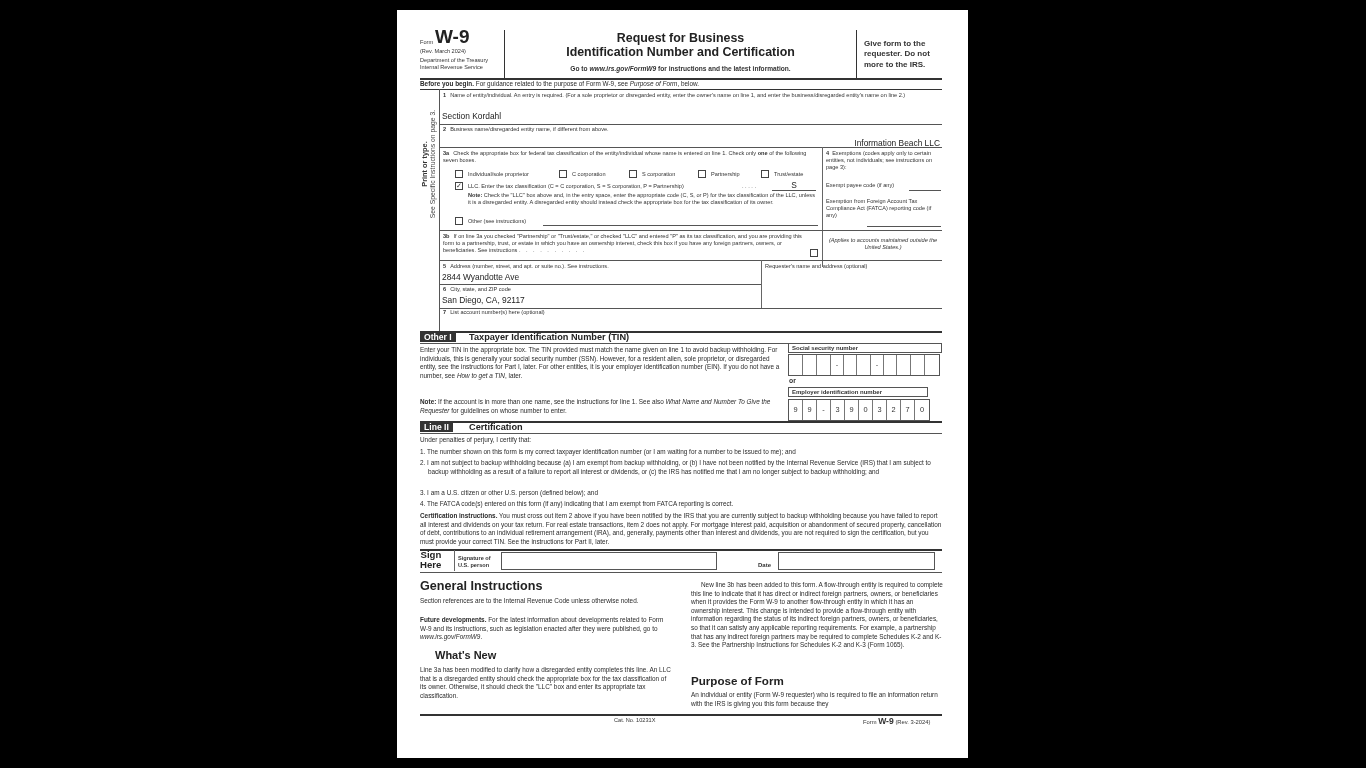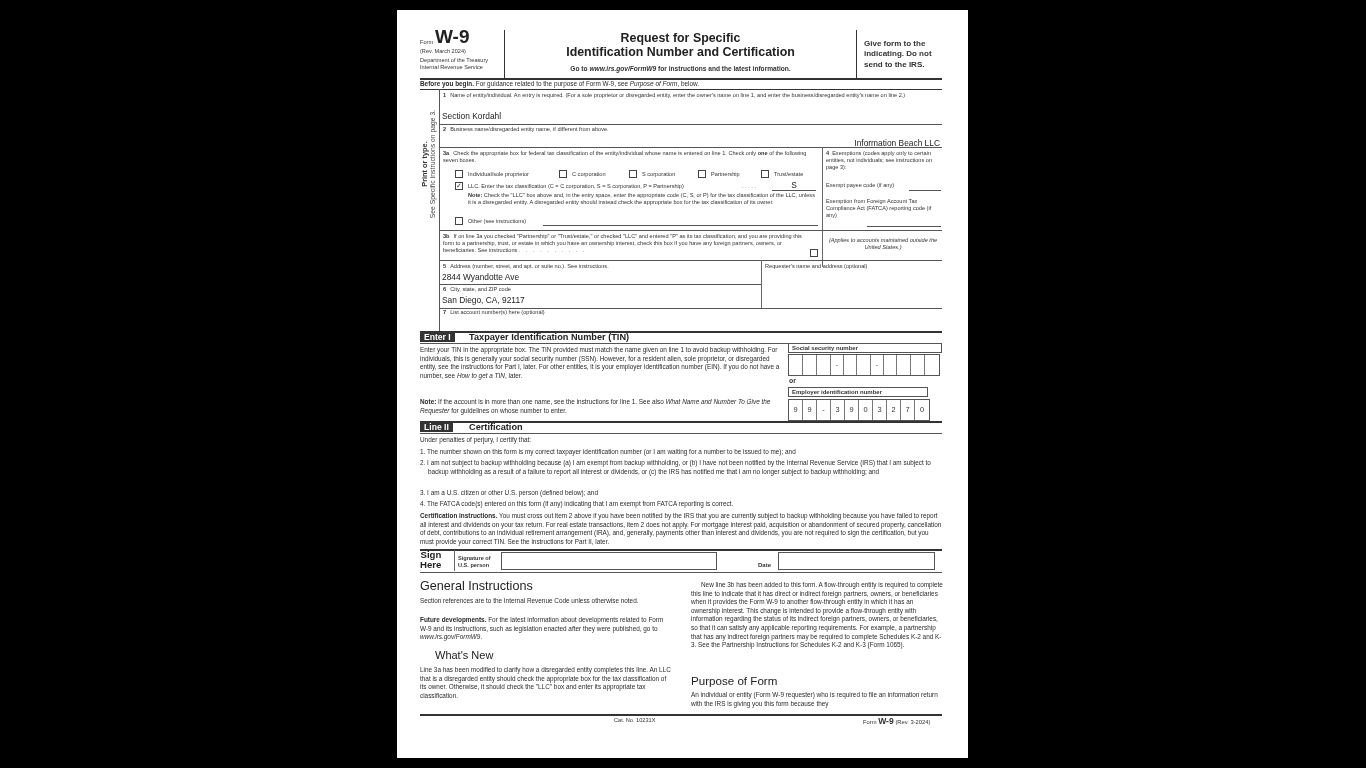--- a/index.html
+++ b/index.html
@@ -15,48 +15,48 @@
   .hl { position: absolute; background: #555; height: 1px; }
   .hl2 { position: absolute; background: #333; height: 2px; }
   .vl { position: absolute; background: #666; width: 1px; }
   .cb { position: absolute; width: 8px; height: 8px; border: 1px solid #444; background: #fff; font-size: 7px; line-height: 6px; text-align: center; color: #333; }
   .partlbl { position: absolute; background: #333; color: #fff; font-weight: bold; font-size: 8.6px; padding: 0 4px; height: 10px; line-height: 10px; }
   .parttitle { position: absolute; font-weight: bold; font-size: 9.2px; color: #222; }
   .tinbox { position: absolute; display: flex; border: 1px solid #555; height: 22px; }
   .tinbox span { width: 14px; border-right: 1px solid #777; font-size: 7.4px; line-height: 20px; text-align: center; color: #333; }
   .tinbox span:last-child { border-right: none; }
   .tinbox span.dash { border-right: 1px solid #777; }
-  .h2 { position: absolute; font-weight: normal; font-size: 12.6px; color: #222; }
+  .h2 { position: absolute; font-weight: bold; font-size: 12.6px; color: #222; }
   .vert { position: absolute; transform: rotate(-90deg); transform-origin: left top; white-space: nowrap; }
 </style>
 </head>
 <body>
 
 <div class="page">
 
   <div class="abs" style="left:23px; top:18px; width:86px;">
     <div style="display:flex; align-items:flex-end;">
       <span class="t5" style="margin-right:2px;">Form</span>
       <span style="font-size:19px; font-weight:bold; line-height:18px; color:#222;">W-9</span>
     </div>
     <div class="t5" style="margin-top:2px;">(Rev. March 2024)</div>
     <div class="t5" style="margin-top:2px;">Department of the Treasury</div>
     <div class="t5">Internal Revenue Service</div>
   </div>
   <div class="vl" style="left:107px; top:20px; height:48px; background:#333;"></div>
 
   <div class="abs" style="left:110px; top:21px; width:347px; text-align:center;">
-    <div class="b" style="font-size:12.4px; line-height:14px; color:#222;">Request for Specific</div>
+    <div class="b" style="font-size:12.4px; line-height:14px; color:#222;">Request for Business</div>
     <div class="b" style="font-size:12.4px; line-height:15px; color:#222;">Identification Number and Certification</div>
     <div class="b" style="font-size:6.6px; margin-top:5px; color:#333;">
       <span>Go to </span><span class="i">www.irs.gov/FormW9</span><span> for instructions and the latest information.</span>
     </div>
   </div>
   <div class="vl" style="left:459px; top:20px; height:48px; background:#333;"></div>
-  <div class="abs b" style="left:467px; top:29px; width:80px; font-size:8px; line-height:10.4px; color:#333;">Give form to the indicating. Do not send to the IRS.</div>
+  <div class="abs b" style="left:467px; top:29px; width:80px; font-size:8px; line-height:10.4px; color:#333;">Give form to the requester. Do not more to the IRS.</div>
 
   <div class="hl2" style="left:23px; top:68px; width:522px;"></div>
   <div class="abs t6" style="left:23px; top:70px; width:522px;">
     <span class="b">Before you begin.</span><span> For guidance related to the purpose of Form W-9, see </span><span class="i">Purpose of Form</span><span>, below.</span>
   </div>
   <div class="hl" style="left:23px; top:79px; width:522px; background:#333;"></div>
 
   <div class="vert" style="left:23px; top:234px; width:160px; text-align:center;">
     <div class="b" style="font-size:7.4px; color:#333;">Print or type.</div>
     <div style="font-size:6.8px; color:#444;"><span>See Specific Instructions on page 3.</span></div>
@@ -138,21 +138,21 @@
   <div class="abs fill" style="left:45px; top:285px; width:315px; height:12px;">San Diego, CA, 92117</div>
   <div class="hl" style="left:42px; top:298px; width:503px;"></div>
 
   <div class="abs t5" style="left:46px; top:299px;">
     <span class="b" style="margin-right:4px;">7</span><span>List account number(s) here (optional)</span>
   </div>
   <div class="abs" style="left:45px; top:307px; width:498px; height:12px;"></div>
 
   <div class="hl2" style="left:23px; top:321px; width:522px;"></div>
 
-  <div class="partlbl" style="left:23px; top:322px;">Enter I</div>
+  <div class="partlbl" style="left:23px; top:322px;">Other I</div>
   <div class="parttitle" style="left:72px; top:322px;">Taxpayer Identification Number (TIN)</div>
   <div class="hl" style="left:23px; top:333px; width:522px;"></div>
 
   <div class="abs t6" style="left:23px; top:336px; width:360px;">
     <span>Enter your TIN in the appropriate box. The TIN provided must match the name given on line 1 to avoid backup withholding. For individuals, this is generally your social security number (SSN). However, for a resident alien, sole proprietor, or disregarded entity, see the instructions for Part I, later. For other entities, it is your employer identification number (EIN). If you do not have a number, see </span><span class="i">How to get a TIN</span><span>, later.</span>
   </div>
   <div class="abs t6" style="left:23px; top:388px; width:360px;">
     <span class="b">Note:</span><span> If the account is in more than one name, see the instructions for line 1. See also </span><span class="i">What Name and Number To Give the Requester</span><span> for guidelines on whose number to enter.</span>
   </div>
 

